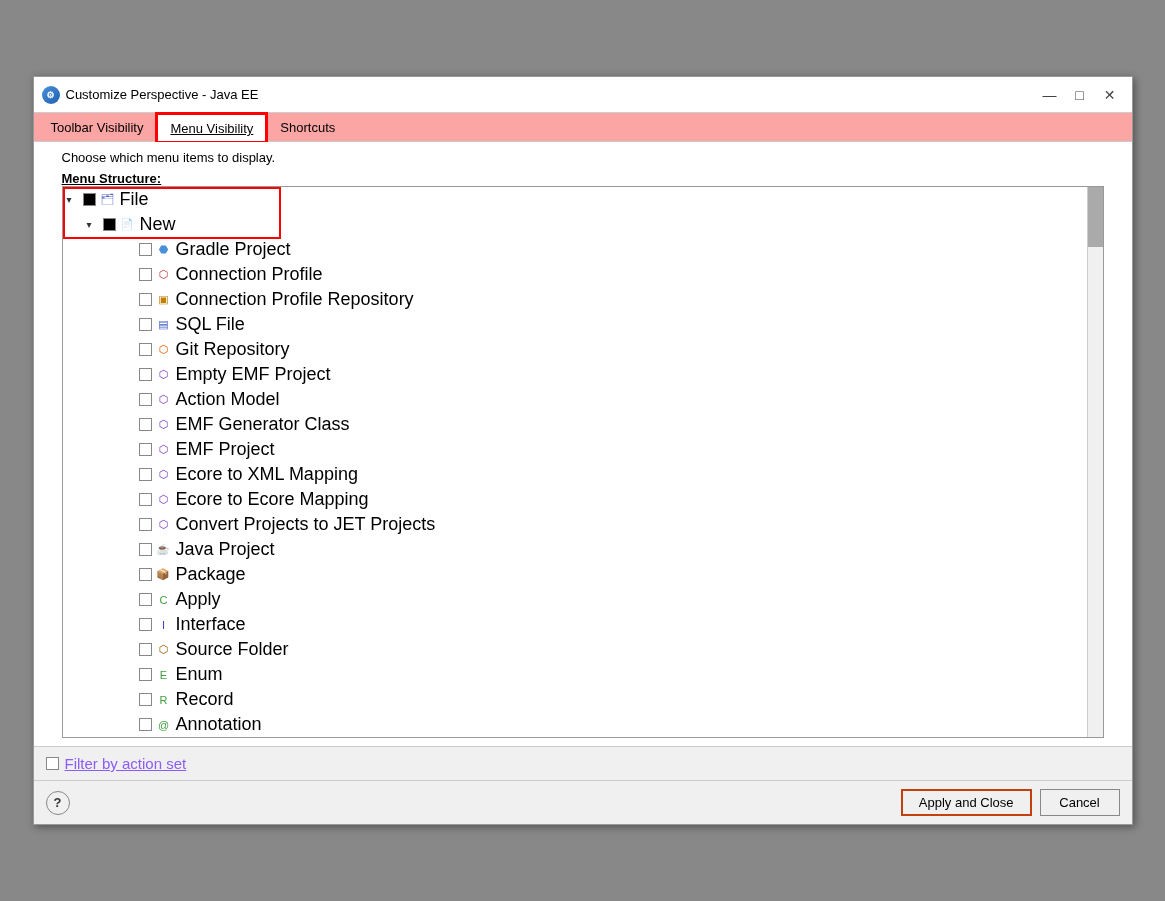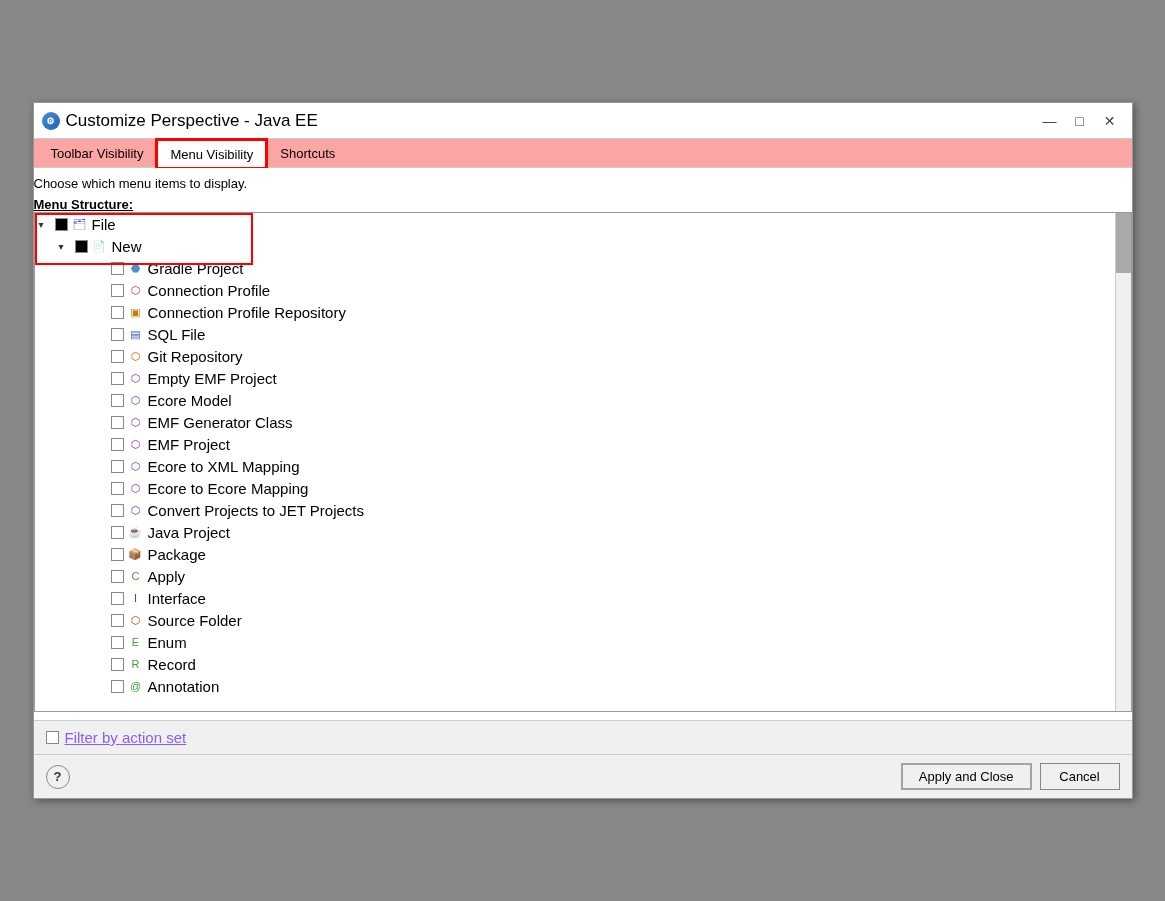--- a/index.html
+++ b/index.html
@@ -40,21 +40,21 @@
       background: linear-gradient(135deg, #4a90d9, #2060b0);
       border-radius: 50%;
       display: flex;
       align-items: center;
       justify-content: center;
       font-size: 9px;
       color: white;
       font-weight: bold;
     }
     .title-text {
-      font-size: 17px;
+      font-size: 13px;
       color: #000;
     }
     .title-controls {
       display: flex;
       gap: 2px;
     }
     .title-btn {
       width: 28px;
       height: 22px;
       border: none;
@@ -89,21 +89,21 @@
       border-width: 2px;
       font-weight: normal;
       color: #000;
     }
 
     .dialog-body {
       background: #fff;
       flex: 1;
       display: flex;
       flex-direction: column;
-      padding: 8px 0;
+      padding: 8px 28px;
     }
     .description {
       font-size: 13px;
       color: #000;
       margin-bottom: 6px;
     }
     .section-label {
       font-size: 13px;
       font-weight: bold;
       color: #000;
@@ -151,21 +151,21 @@
       width: 16px;
       height: 16px;
       margin-right: 4px;
       flex-shrink: 0;
       display: inline-flex;
       align-items: center;
       justify-content: center;
       font-size: 11px;
     }
     .item-label {
-      font-size: 15px;
+      font-size: 18px;
       color: #000;
     }
 
     
     .icon-file { color: #5060c0; }
     .icon-new { color: #5060c0; }
 
     .scrollbar-placeholder {
       position: absolute;
       right: 0;
@@ -224,27 +224,28 @@
     }
     .btn {
       padding: 4px 16px;
       border: 1px solid #888;
       background: #f0f0f0;
       cursor: pointer;
       font-size: 13px;
       min-width: 80px;
     }
     .btn.primary {
-      border: 2px solid #a3a3a3;
+      border: 2px solid #c2410c;
     }
 
     
     .tab-highlight {
       outline: 2px solid red;
       outline-offset: -1px;
+      text-decoration: underline;
     }
   </style>
 </head>
 <body>
 
 <div class="window">
 
   <div class="title-bar">
     <div class="title-bar-left">
       <div class="title-icon">⚙</div>
@@ -324,21 +325,21 @@
         <span class="expand-arrow"></span>
         <span class="checkbox"></span>
         <span class="item-icon" style="color:#8040c0;">⬡</span>
         <span class="item-label">Empty EMF Project</span>
       </div>
 
       <div class="tree-item level-2">
         <span class="expand-arrow"></span>
         <span class="checkbox"></span>
         <span class="item-icon" style="color:#8040c0;">⬡</span>
-        <span class="item-label">Ecore Model</span>
+        <span class="item-label">Action Model</span>
       </div>
 
       <div class="tree-item level-2">
         <span class="expand-arrow"></span>
         <span class="checkbox"></span>
         <span class="item-icon" style="color:#8040c0;">⬡</span>
         <span class="item-label">EMF Generator Class</span>
       </div>
 
       <div class="tree-item level-2">

